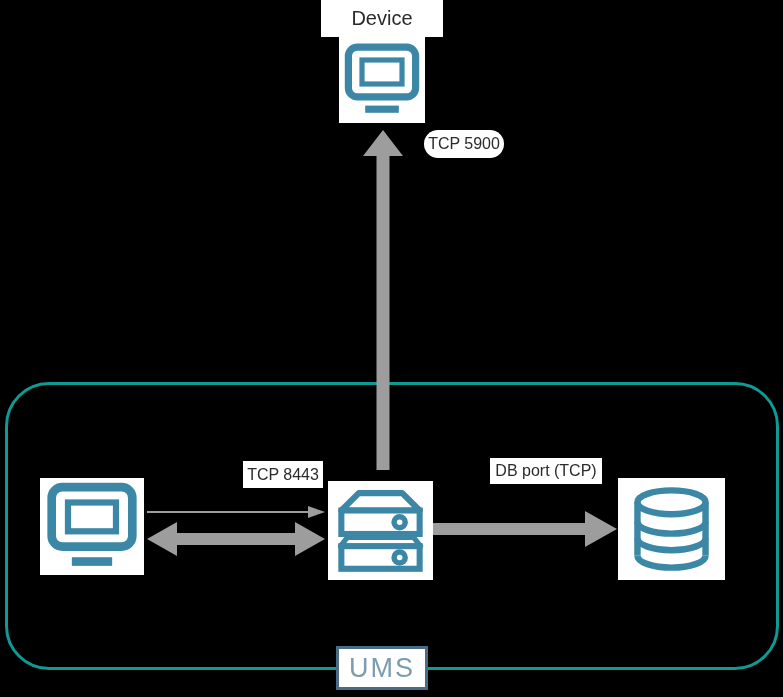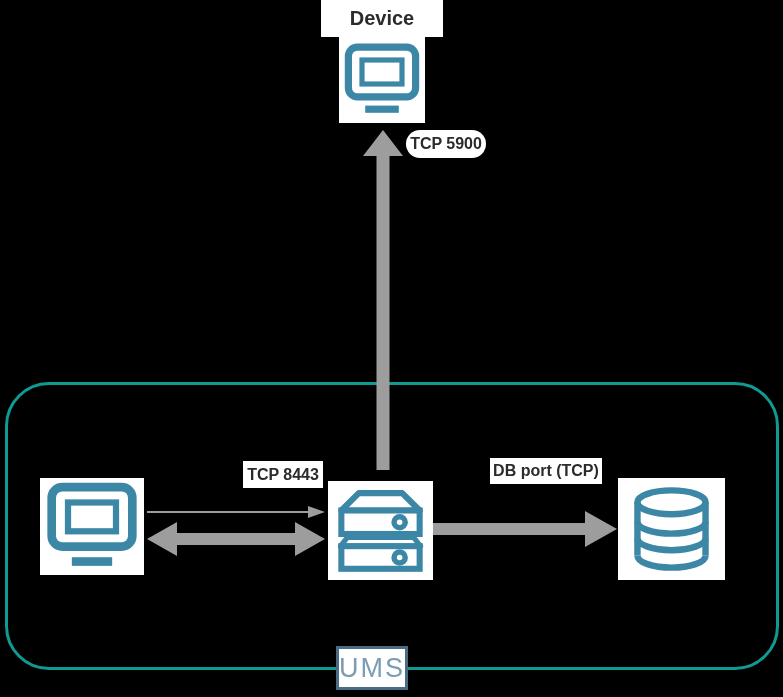--- a/index.html
+++ b/index.html
@@ -27,30 +27,29 @@
   }
 
   
   .label-box {
     background: #ffffff;
     color: #2b2b2b;
     text-align: center;
     font-size: 16px;
     box-sizing: border-box;
     white-space: nowrap;
-    font-weight: bold;
   }
   .device-label {
     left: 321px; top: 0px;
     width: 122px; height: 37px;
     line-height: 37px;
     font-size: 20px;
   }
   .tcp5900-label {
-    left: 406px; top: 130px;
+    left: 424px; top: 130px;
     width: 80px; height: 28px;
     line-height: 28px;
     border-radius: 14px;
   }
   .tcp8443-label {
     left: 243px; top: 461px;
     width: 80px; height: 27px;
     line-height: 27px;
   }
   .dbport-label {
@@ -69,21 +68,21 @@
   }
   .device-icon-box  { left: 339px; top: 37px;  width: 86px;  height: 86px;  padding: 3px; }
   .console-icon-box { left: 40px;  top: 478px; width: 104px; height: 97px;  padding: 4px; }
   .server-icon-box  { left: 328px; top: 481px; width: 105px; height: 99px;  padding: 6px; }
   .db-icon-box      { left: 618px; top: 478px; width: 107px; height: 102px; padding: 5px; }
   .icon-box svg { width: 100%; height: 100%; }
 
   
   .ums-label-box {
     left: 336px; top: 646px;
-    width: 72px; height: 44px;
+    width: 92px; height: 44px;
     background: #ffffff;
     border: 3px solid #4a6b84;
     box-sizing: border-box;
     color: #7b9cb1;
     font-size: 27px;
     font-weight: 300;
     letter-spacing: 2px;
     text-align: center;
     line-height: 38px;
   }

